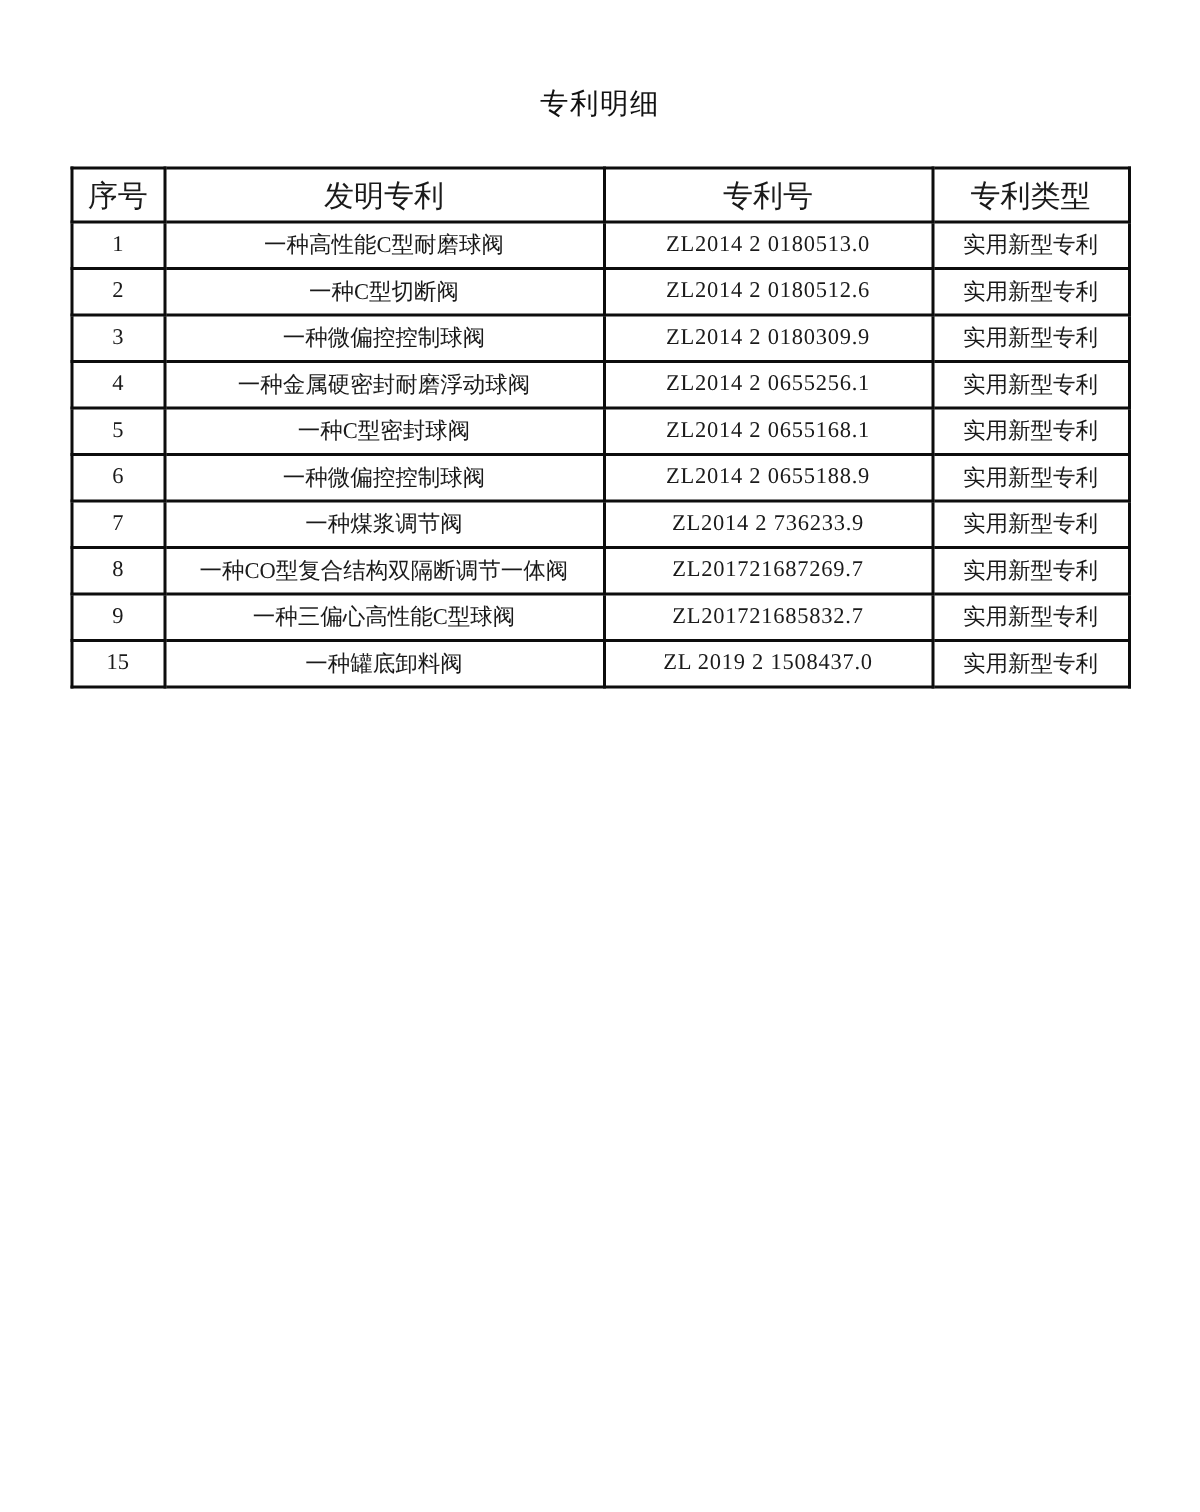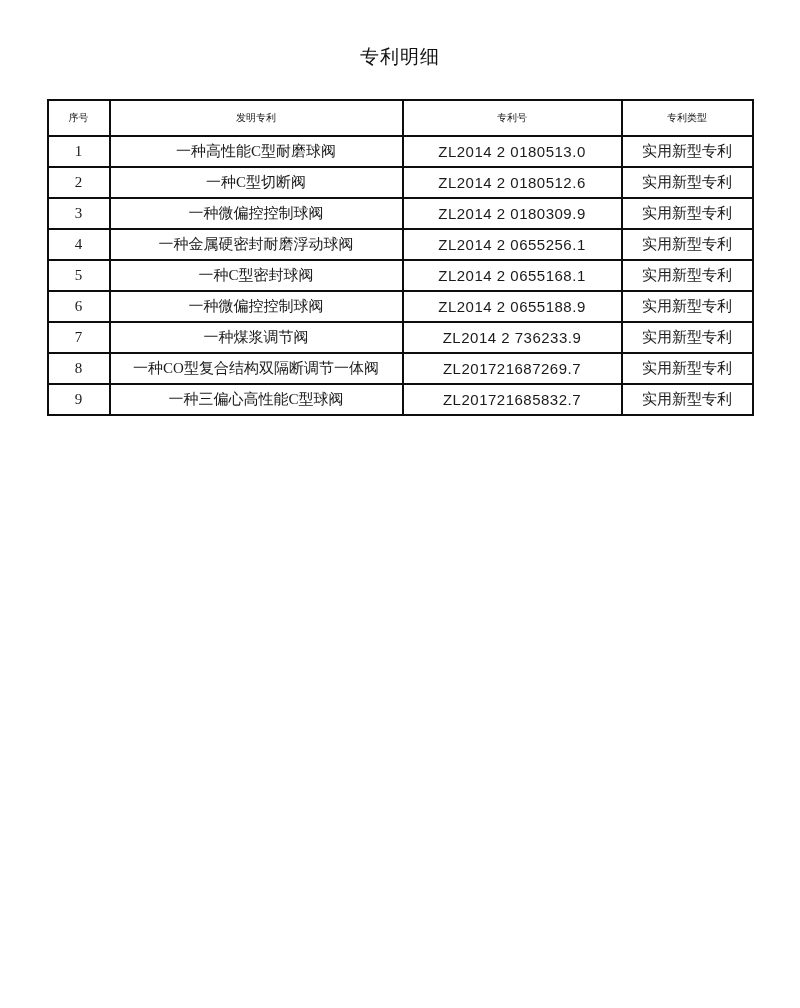--- a/index.html
+++ b/index.html
@@ -12,21 +12,21 @@
     color: #1a1a1a;
   }
   .page {
     width: 800px;
     height: 1008px;
     box-sizing: border-box;
     overflow: hidden;
   }
   .doc-title {
     margin: 0;
-    padding-top: 44px;
+    padding-top: 56px;
     text-align: center;
     font-size: 19px;
     font-weight: normal;
     letter-spacing: 1px;
     color: #111111;
   }
   table.patent-table {
     border-collapse: collapse;
     table-layout: fixed;
     margin: 29px auto 0 auto;
@@ -39,29 +39,29 @@
     vertical-align: middle;
     font-size: 15px;
     padding: 0 4px;
     overflow: hidden;
     white-space: nowrap;
     color: #1a1a1a;
   }
   table.patent-table th {
     height: 34px;
     font-weight: normal;
-    font-size: 10px;
+    font-size: 20px;
     margin-left: 20px;
   }
   table.patent-table td {
     height: 29px;
   }
   table.patent-table td.col-number {
     letter-spacing: 0.5px;
-    font-family: Liberation Sans, sans-serif;
+    font-family: Liberation Serif, serif;
     text-align: center;
   }
   col.c-index  { width: 62px; }
   col.c-name   { width: 293px; }
   col.c-number { width: 219px; }
   col.c-type   { width: 131px; }
 </style>
 </head>
 <body>
 
@@ -131,15 +131,21 @@
           <td class="col-name">一种CO型复合结构双隔断调节一体阀</td>
           <td class="col-number">ZL201721687269.7</td>
           <td class="col-type">实用新型专利</td>
         </tr>
         <tr>
           <td class="col-index">9</td>
           <td class="col-name">一种三偏心高性能C型球阀</td>
           <td class="col-number">ZL201721685832.7</td>
           <td class="col-type">实用新型专利</td>
         </tr>
+        <tr>
+          <td class="col-index">15</td>
+          <td class="col-name">一种罐底卸料阀</td>
+          <td class="col-number">ZL 2019 2 1508437.0</td>
+          <td class="col-type">实用新型专利</td>
+        </tr>
       </tbody>
   </table>
 </div>
 
 </body></html>

